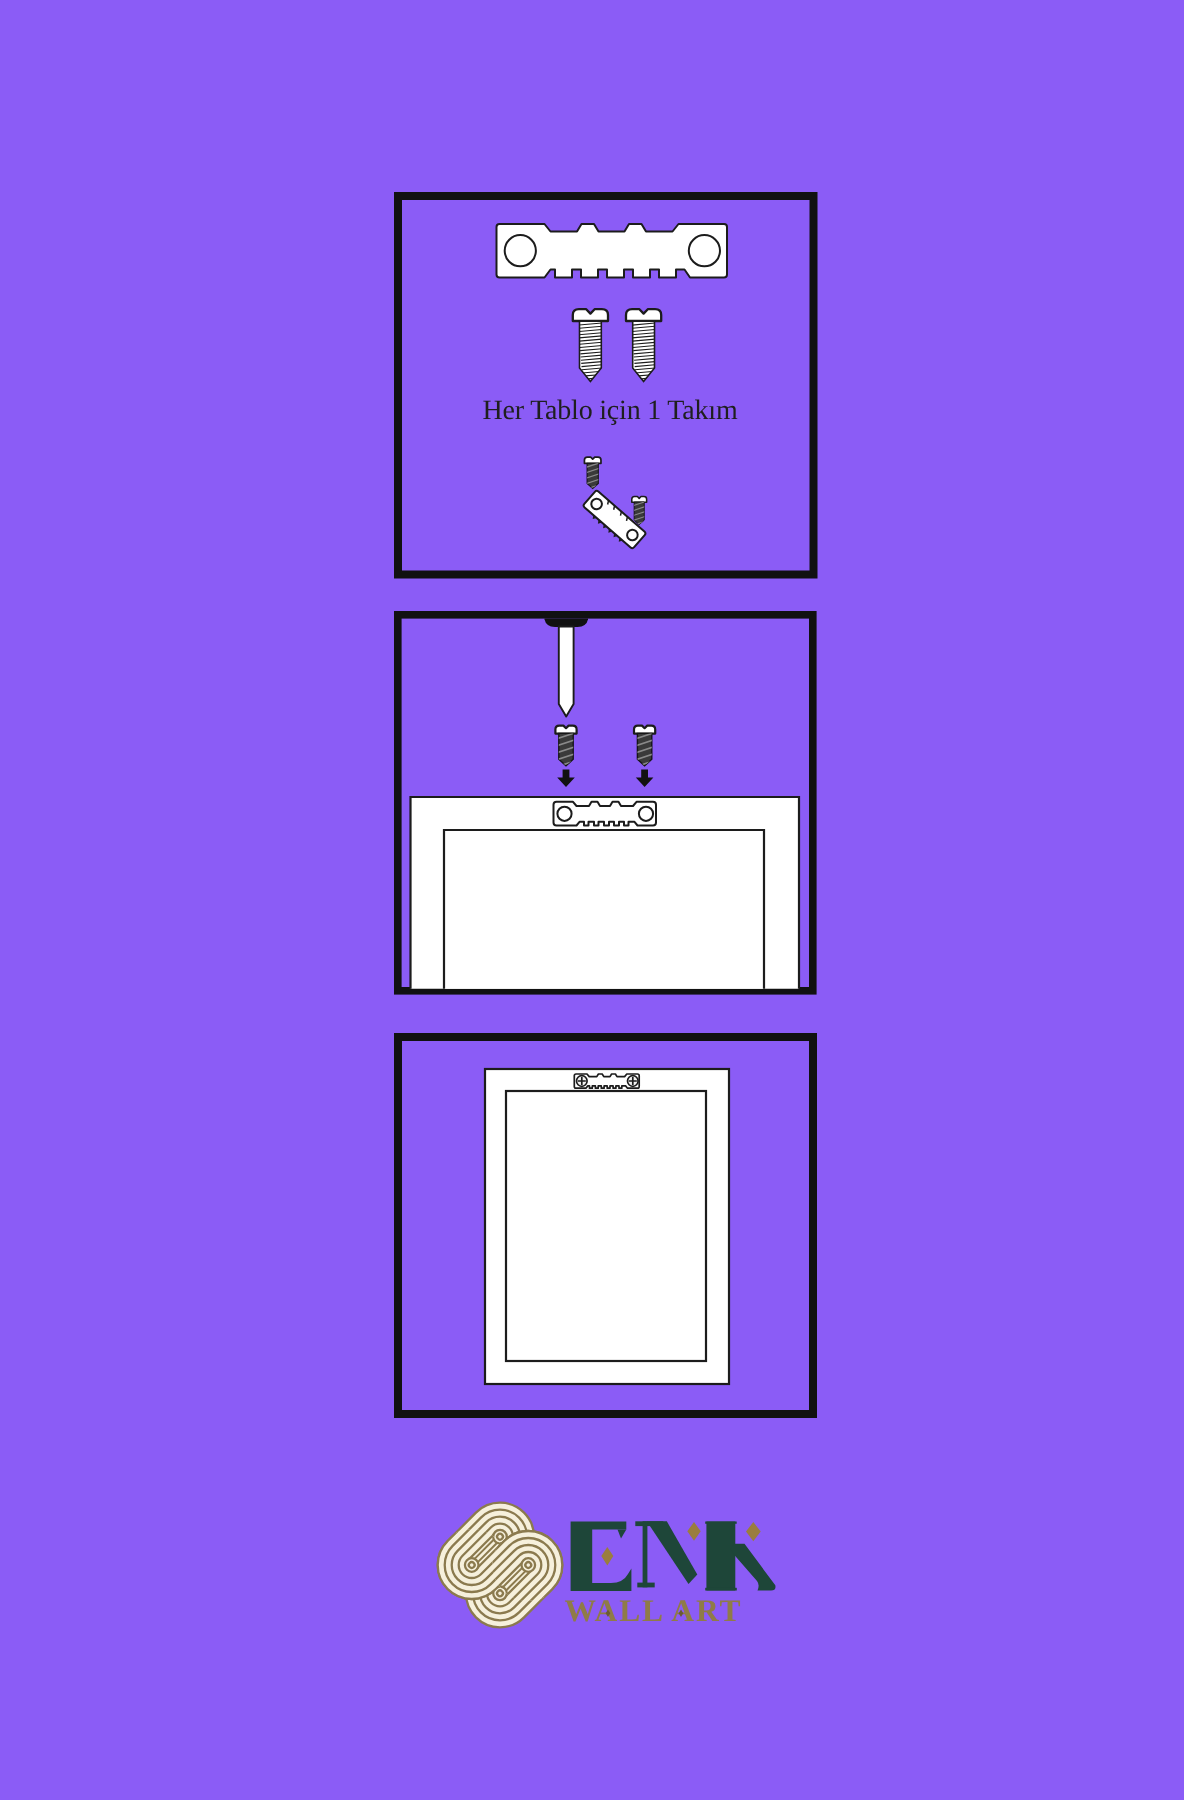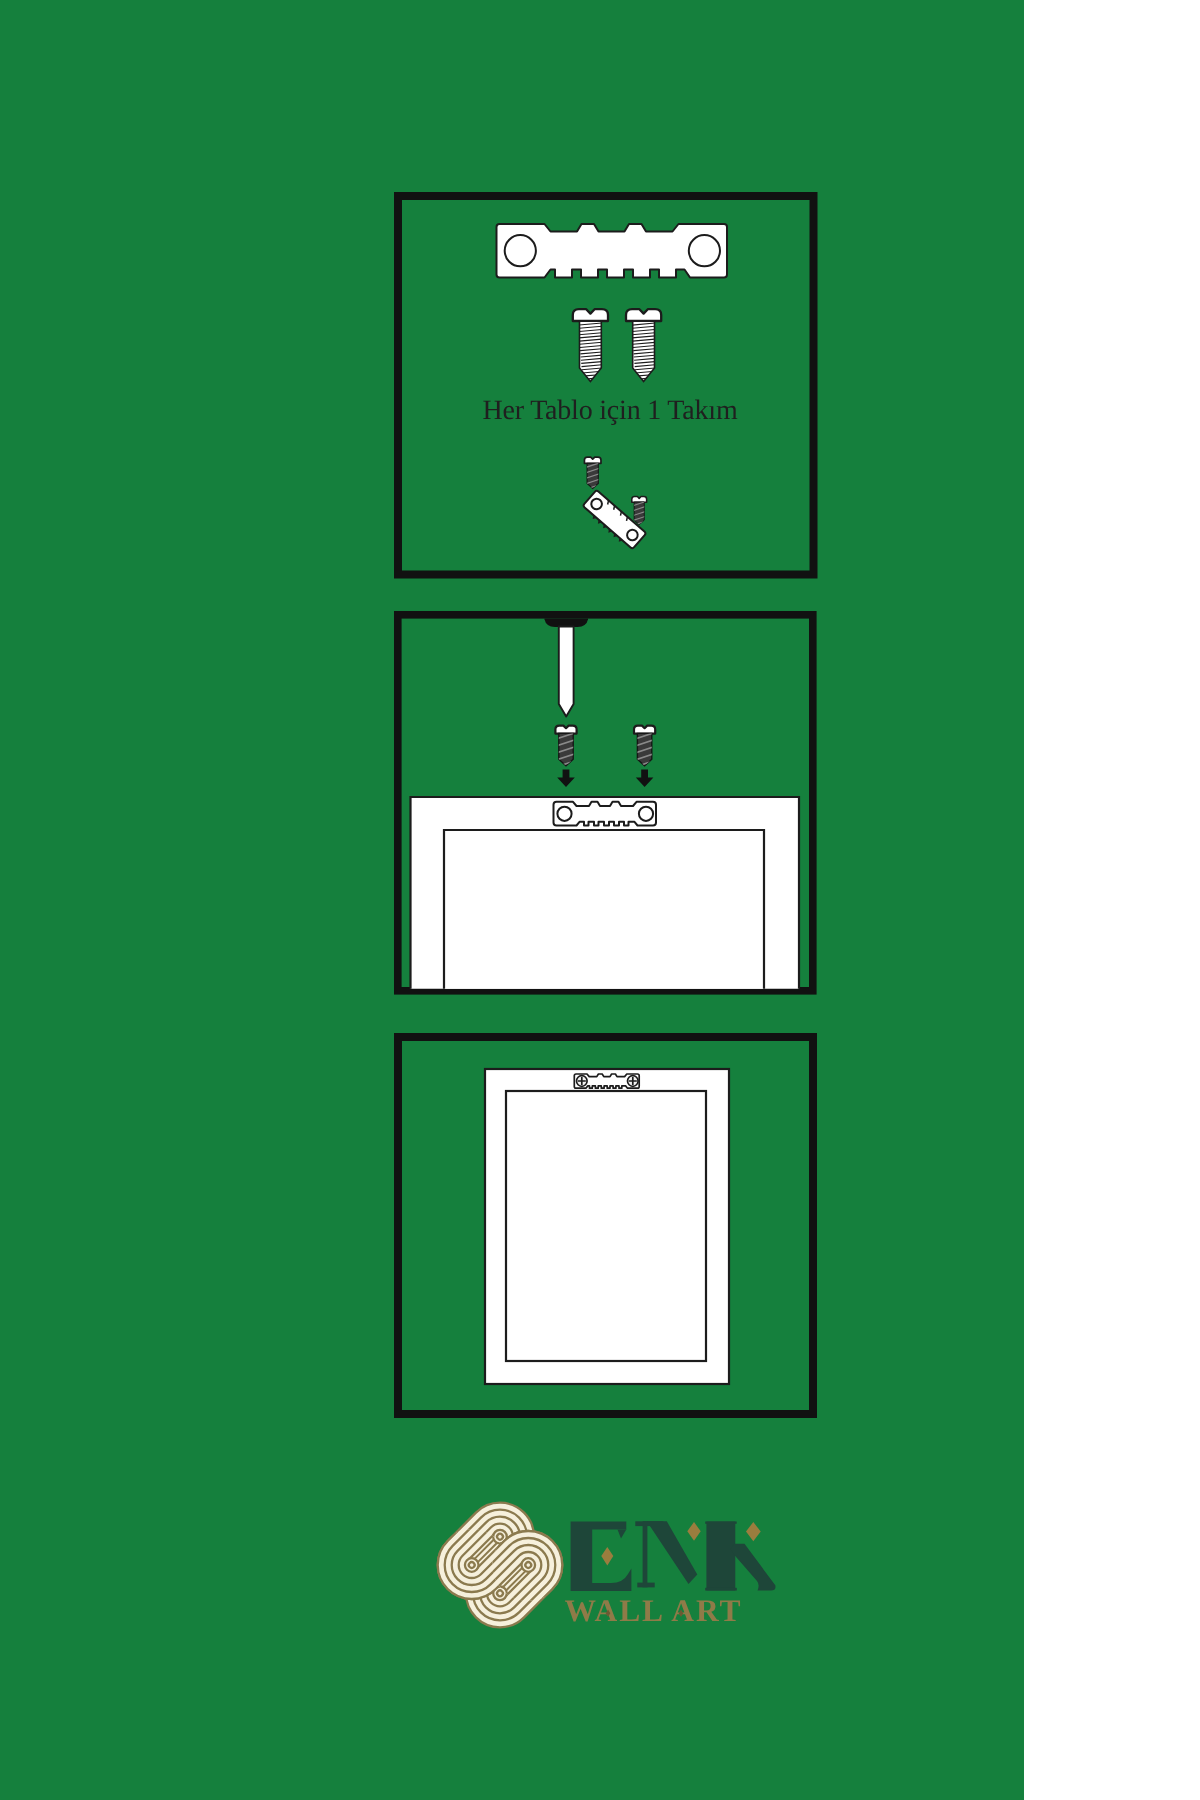--- a/index.html
+++ b/index.html
@@ -1,16 +1,16 @@
 <!DOCTYPE html>
 <html><head>
 <meta charset="utf-8">
 <style>
   html,body{margin:0;padding:0;background:#ffffff;}
-  .page{position:relative;transform:translateZ(0);will-change:transform;width:1024px;height:1800px;background:#15803d;overflow:hidden;}
+  .page{position:relative;transform:translateZ(0);will-change:transform;width:1184px;height:1800px;background:#8b5cf6;overflow:hidden;}
   svg{position:absolute;left:0;top:0;}
   text{font-family:"Liberation Serif", serif;}
 </style>
 </head>
 <body>
 <div class="page">
 <svg width="1200" height="1800" viewBox="0 0 1200 1800">
 <defs>
 
   <g id="screwLight">

